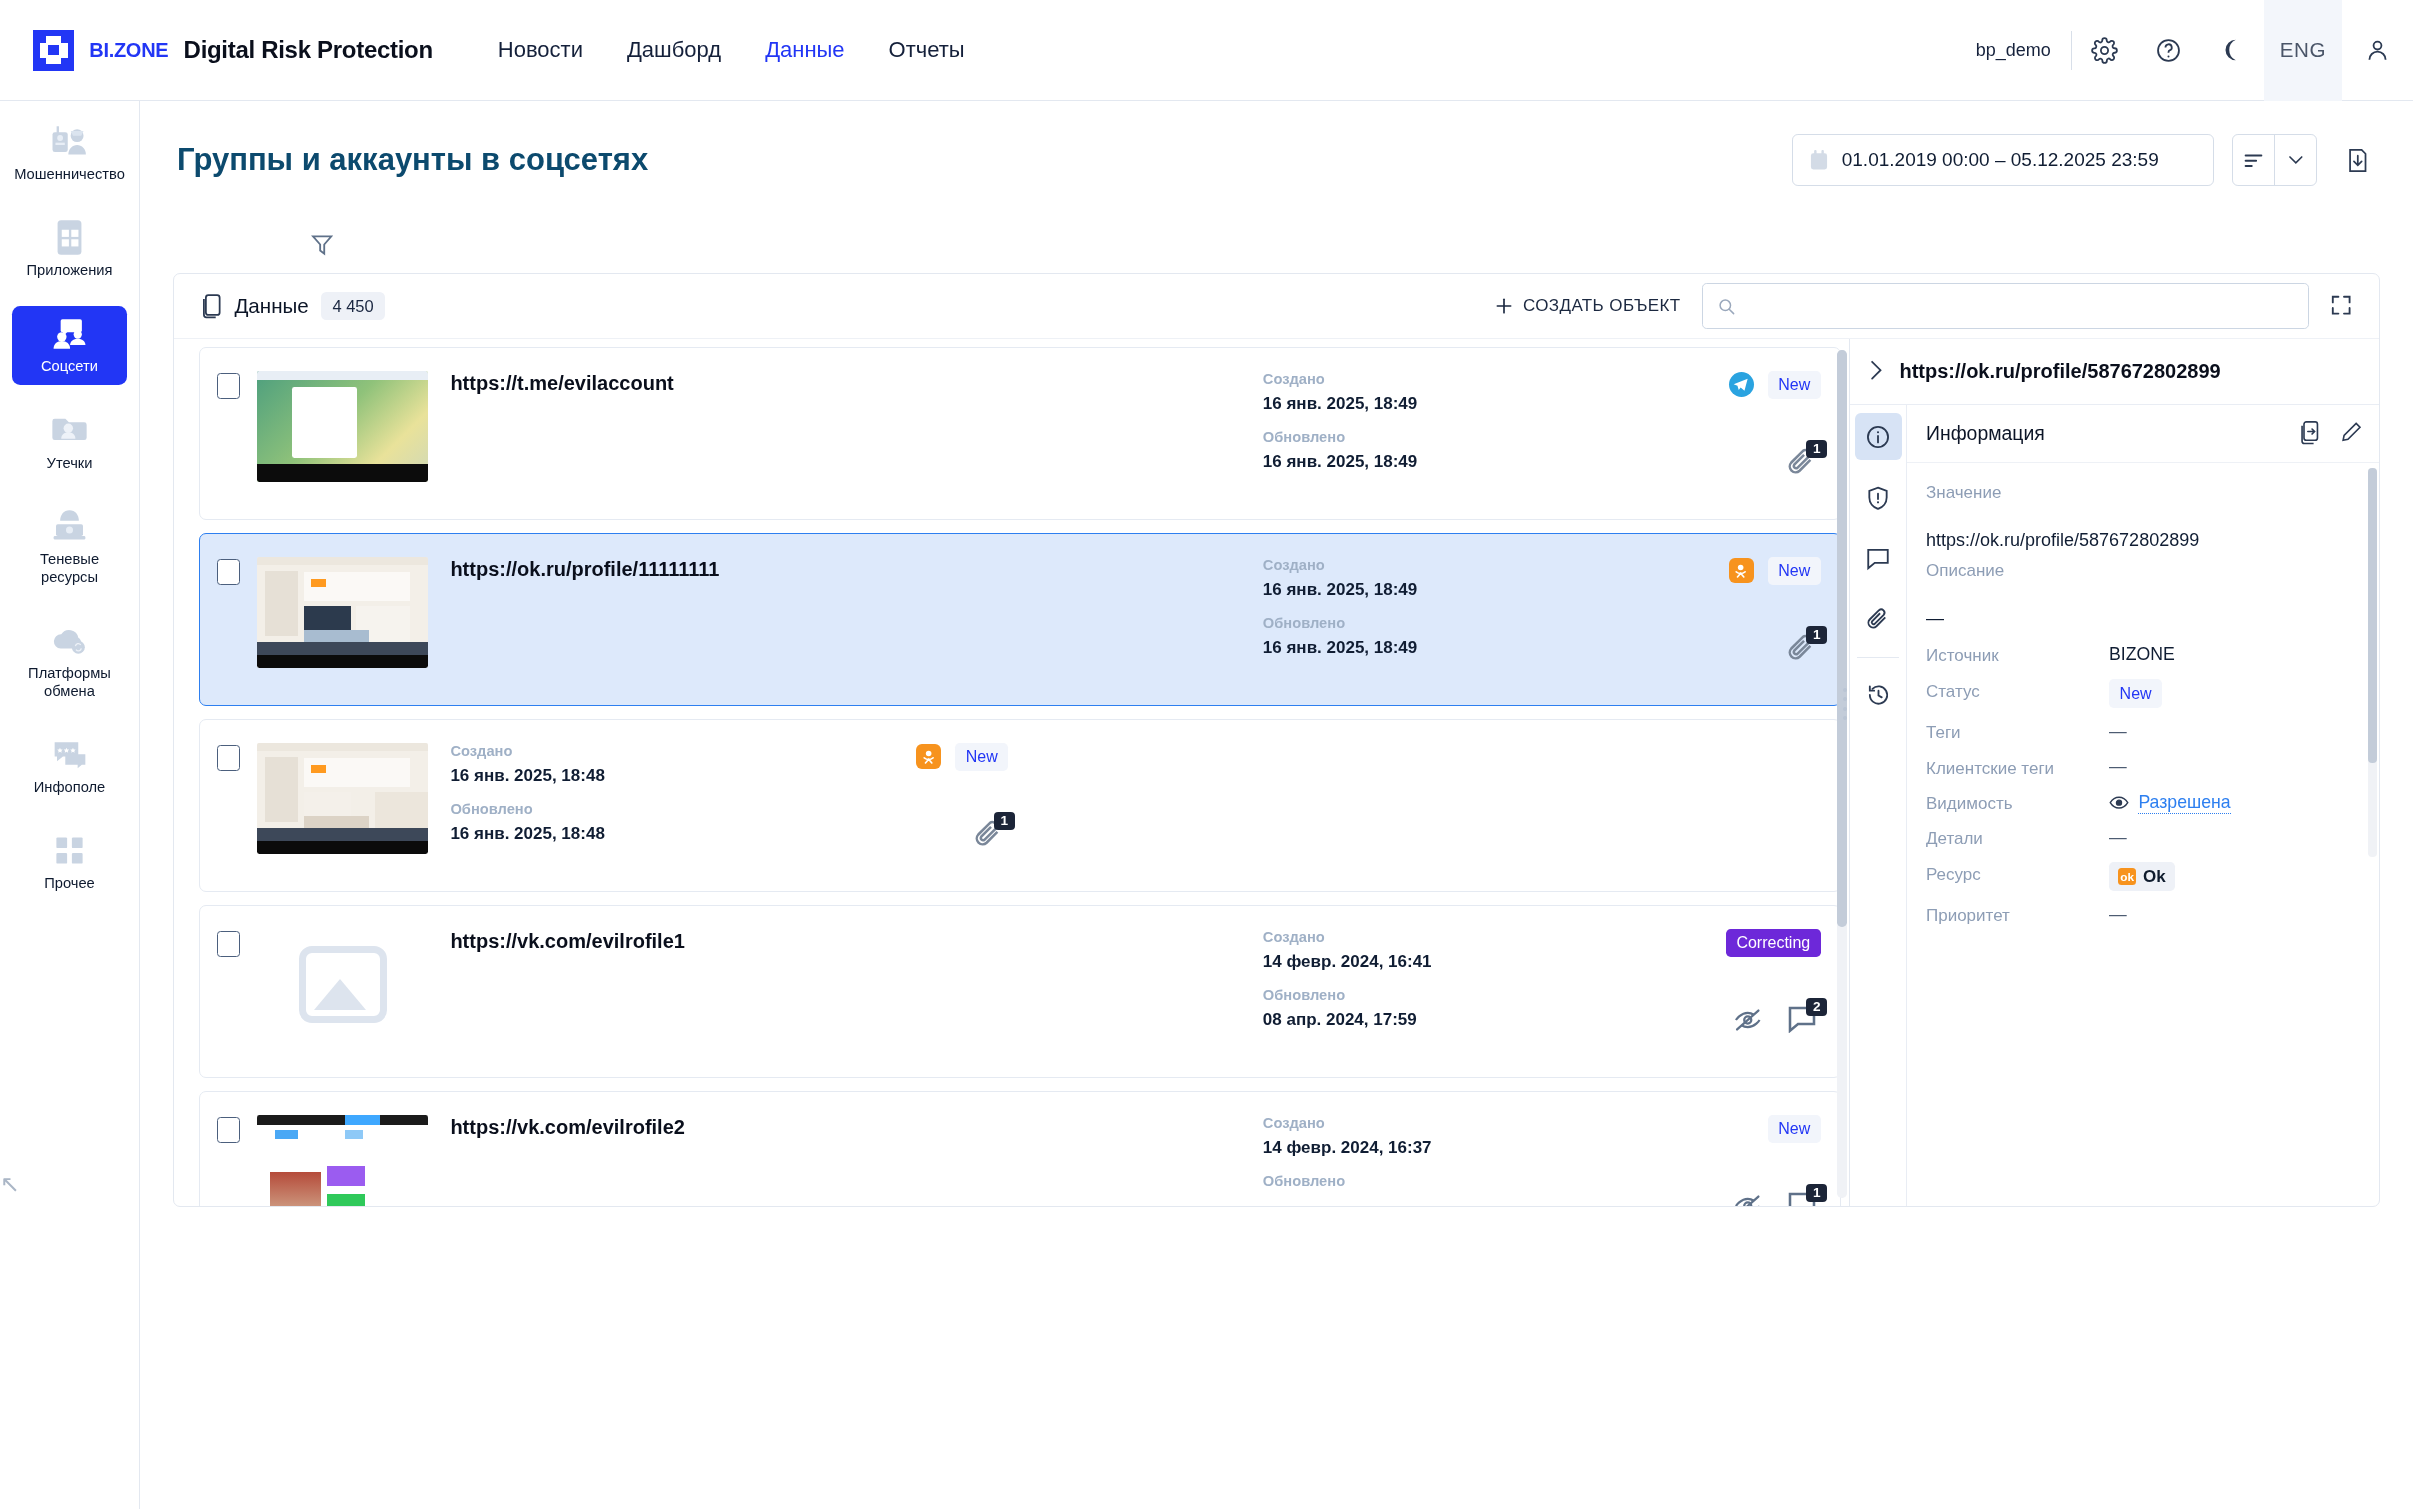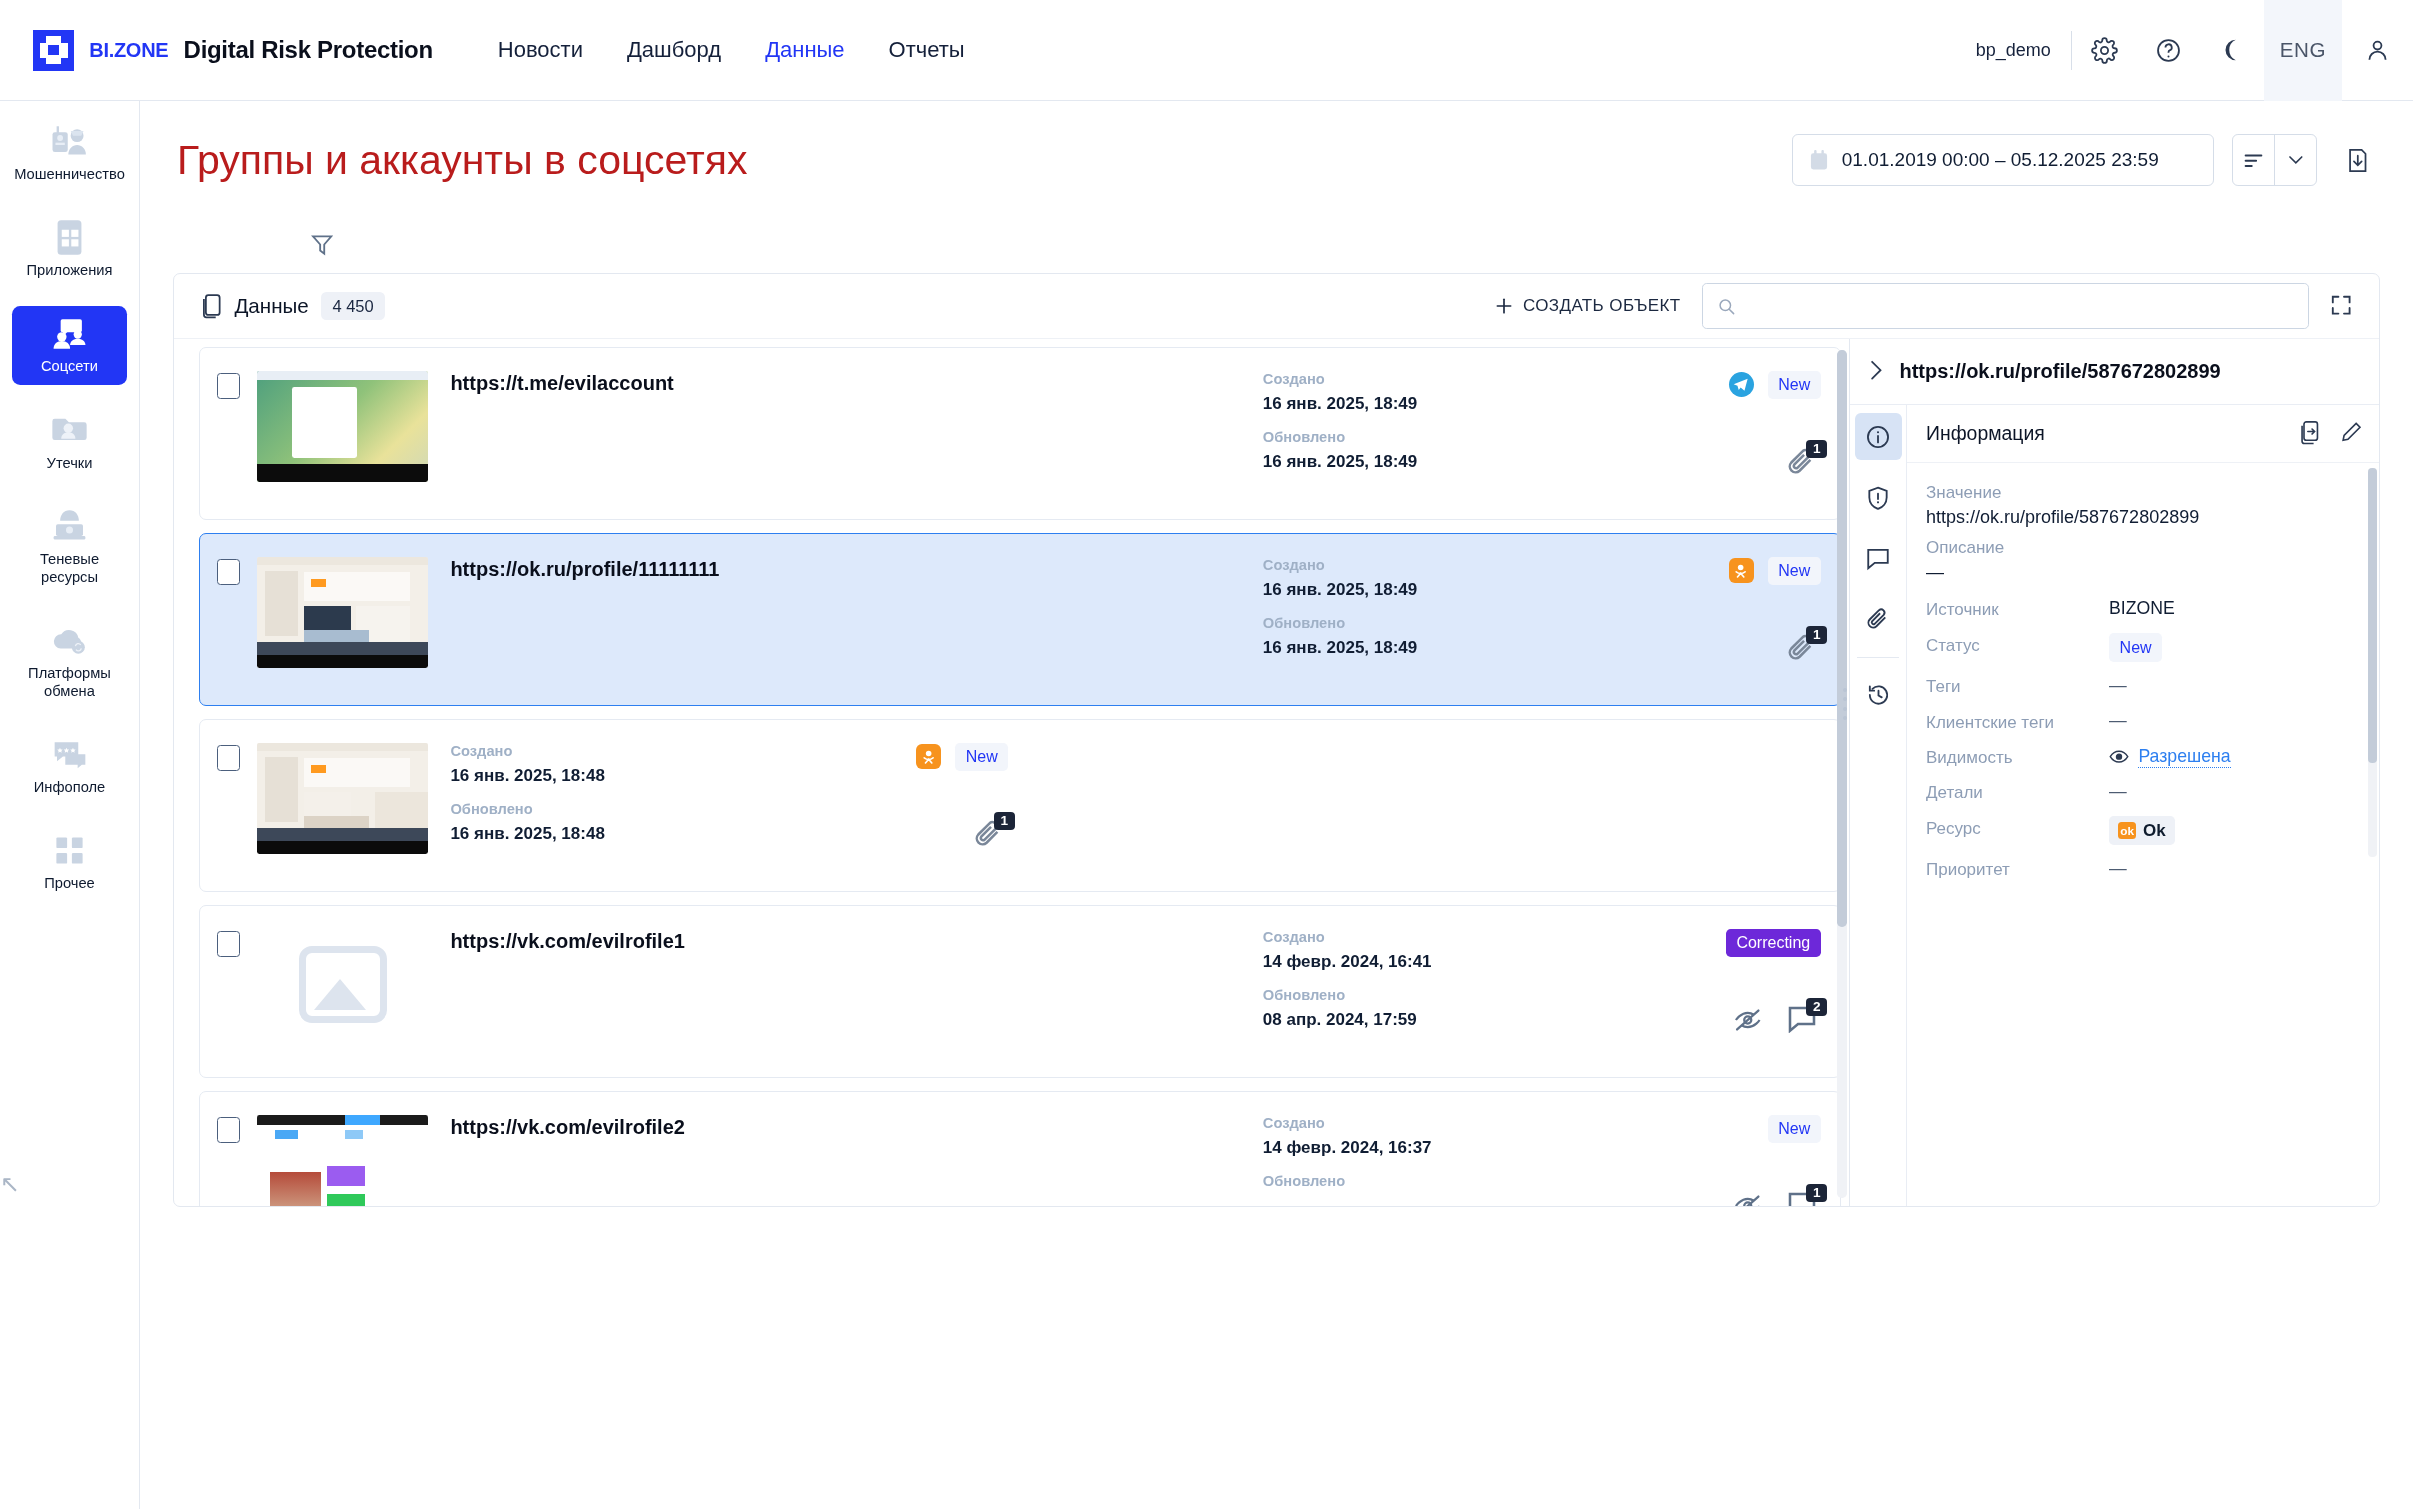--- a/index.html
+++ b/index.html
@@ -52,21 +52,21 @@
   .rail-item { width: 115px; margin: 0 auto 17.7px; border-radius: 8.2px; padding: 9.4px 3.5px 8.2px;
                display: flex; flex-direction: column; align-items: center; gap: 5.9px; cursor: pointer; }
   .rail-item.active { background: #2236f5; }
   .rail-ico { width: 44px; height: 37px; display: flex; align-items: center; justify-content: center; }
   .rail-label { font-size: 14.7px; line-height: 1.22; text-align: center; color: #0e1a2f; font-weight: 500; }
   .rail-item.active .rail-label { color: #ffffff; }
 
   
   .main { flex: 1; display: flex; flex-direction: column; min-width: 0; background: #ffffff; }
   .page-head { height: 118px; padding: 0 0 0 37px; display: flex; align-items: center; background: #fff; }
-  .page-title { font-size: 41px; font-weight: 400; color: #b91c1c; }
+  .page-title { font-size: 31px; font-weight: 700; color: #0c4a6e; }
   .page-head-right { margin-left: auto; display: flex; align-items: center; gap: 17.7px; padding-right: 33px; }
   .daterange { width: 422px; height: 52px; border: 1.2px solid #d5dde8; border-radius: 5.9px;
                display: flex; align-items: center; gap: 13px; padding: 0 15.3px; background: #fff; }
   .daterange .dtxt { font-size: 19px; color: #101d33; white-space: nowrap; }
   .segbtn { height: 52px; display: flex; border: 1.2px solid #d5dde8; border-radius: 5.9px; overflow: hidden; background: #fff; }
   .segbtn > div { width: 41px; display: flex; align-items: center; justify-content: center; }
   .segbtn .sep { width: 1.2px; background: #d5dde8; padding: 0; }
   .dl-btn { width: 45px; height: 52px; display: flex; align-items: center; justify-content: center; }
 
   .filterrow { height: 54px; padding-left: 171px; display: flex; align-items: center; background: #fff; }
@@ -159,21 +159,21 @@
   .drail-item.active { background: #d7e3f5; }
   .drail-sep { width: 42px; height: 1.2px; background: #e4e9f1; margin: 5.9px auto 13px; }
   .grip { position: absolute; left: -7px; top: 283px; width: 4.7px; }
   .grip i { display:block; width: 4.1px; height: 4.1px; background: #b9c4d4; border-radius: 50%; margin-bottom: 5.3px; }
   .detail-col { flex: 1; display: flex; flex-direction: column; min-width: 0; }
   .dsec-head { height: 58px; display: flex; align-items: center; padding: 0 15.3px 0 19px; border-bottom: 1.2px solid #eef1f6; }
   .dsec-title { font-size: 19.4px; color: #0c1527; }
   .dsec-actions { margin-left: auto; display: flex; align-items: center; gap: 20px; }
   .dfields { flex: 1; padding: 20px 17.7px 0 19px; overflow: hidden; position: relative; }
   .dfield { display: flex; align-items: flex-start; margin-bottom: 13px; }
-  .dfield.stacked { flex-direction: column; margin-bottom: 10.6px; }
+  .dfield.stacked { flex-direction: column; margin-bottom: 10.6px; gap: 23px; }
   .dkey { font-size: 17px; color: #8d9db5; width: 183px; flex: 0 0 183px; padding-top: 2.4px; }
   .dval2 { font-size: 17.7px; color: #101d33; }
   .dval-dash { font-size: 17.7px; color: #4d5c72; }
   .dstack-key { font-size: 17px; color: #8d9db5; margin-bottom: 3.5px; }
   .dstack-val { font-size: 18px; color: #101d33; }
   .vis-link { color: #2d7ff0; font-size: 17.7px; border-bottom: 1.8px dotted #2d7ff0; }
   .vis-wrap { display: flex; align-items: center; gap: 9.4px; }
   .ok-chip { background: #eef1f7; border-radius: 4.7px; padding: 4.1px 9.4px; display: flex; align-items: center; gap: 7px; }
   .ok-chip .sq { width: 17.7px; height: 17.7px; background: #f7931e; border-radius: 3.5px;
                  display:flex; align-items:center; justify-content:center; color:#fff; font-size:11.8px; font-weight:700; }

